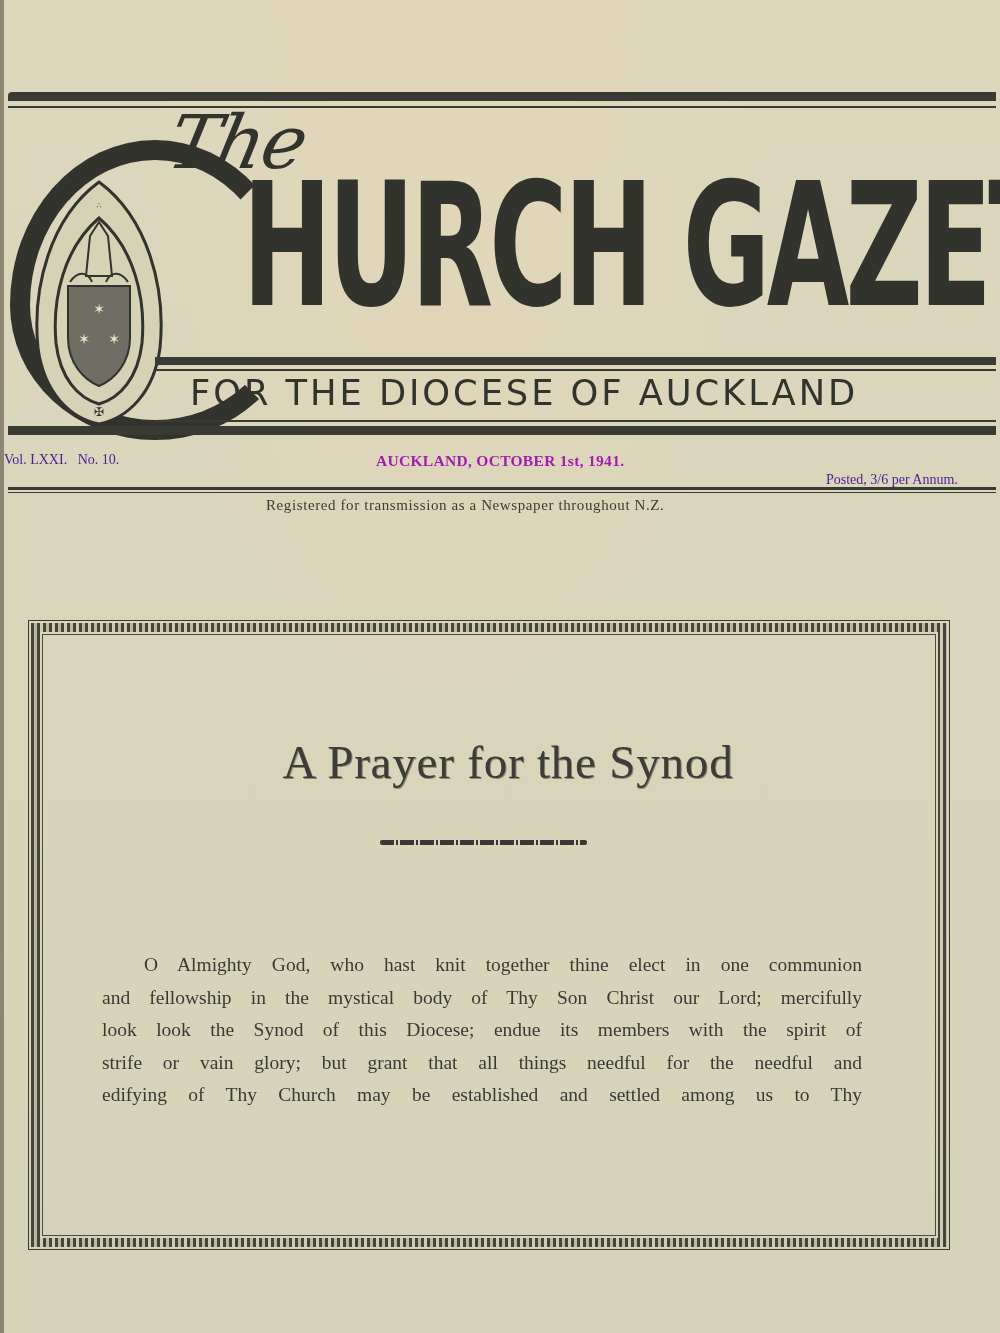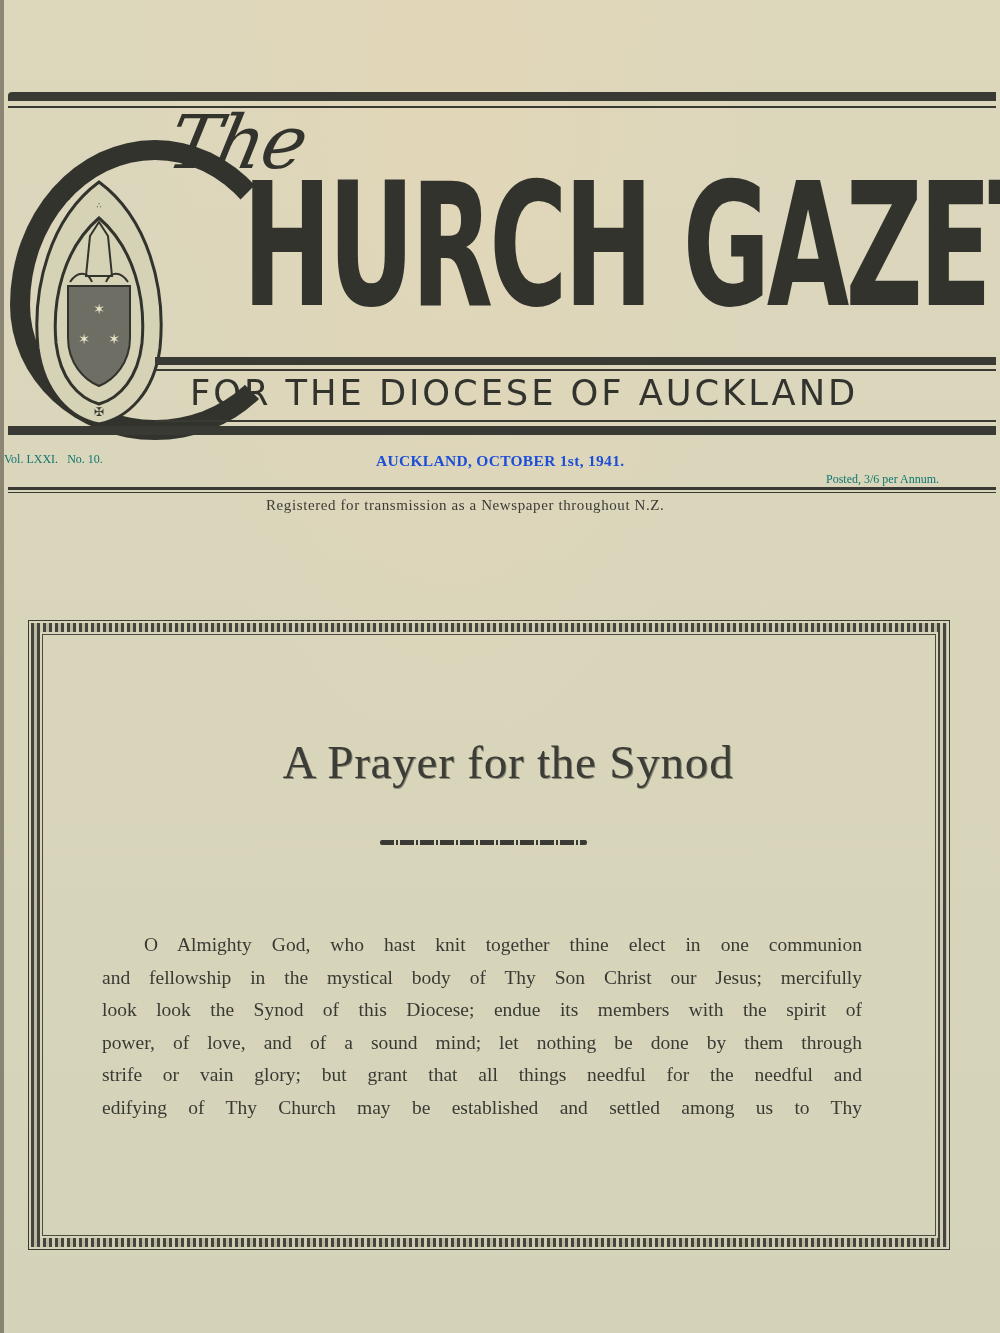--- a/index.html
+++ b/index.html
@@ -49,23 +49,23 @@
     font-family: "DejaVu Sans", sans-serif; font-size: 36px; line-height: 1;
     letter-spacing: 3px; color: #33332e; white-space: nowrap;
     transform: scaleX(0.98); transform-origin: left top;
   }
 
   
   .crest {
     position: absolute; left: 28px; top: 178px; width: 142px; height: 248px;
   }
 
-  .meta-row { position: absolute; top: 452px; font-size: 12px; color: #0f766e; white-space: nowrap; }
+  .meta-row { position: absolute; top: 452px; font-size: 14px; color: #4c1d95; white-space: nowrap; }
   .vol { left: 4px; }
-  .date { left: 376px; font-weight: bold; font-size: 15.5px; letter-spacing: .3px; color: #1d4ed8; }
+  .date { left: 376px; font-weight: bold; font-size: 15.5px; letter-spacing: .3px; color: #a21caf; }
   .price { left: 826px; margin-top: 20px; }
   .registered { position: absolute; top: 497px; left: 266px; font-size: 15px; letter-spacing: .6px; color: #3c3c36; white-space: nowrap; }
 
   
   .frame {
     position: absolute; left: 28px; top: 620px; width: 922px; height: 630px; box-sizing: border-box;
     border: 1px solid #3a3a35;
   }
   .frame-band {
     position: absolute; left: 2px; top: 2px; right: 2px; bottom: 2px;
@@ -83,21 +83,21 @@
     position: absolute; left: 380px; top: 840px; width: 207px; height: 5px;
     background: repeating-linear-gradient(90deg, #3a3a35 0 14px, transparent 14px 16px, #3a3a35 16px 18px, transparent 18px 20px);
     border-radius: 2px;
   }
   .prayer-body {
     position: absolute; left: 102px; top: 929px; width: 760px;
     font-family: "Liberation Serif", serif; font-size: 19.5px; line-height: 32.6px;
     color: #3a3a35; text-align: justify;
   }
   .prayer-body .line { display: block; white-space: nowrap; text-align-last: justify; }
-  .prayer-body .line.first { padding-left: 42px; }
+  .prayer-body .line.first { padding-left: 42px; margin-top: 20px; }
   .prayer-body .line.last { text-align-last: left; }
 </style>
 </head>
 <body>
 
 <div class="spine"></div>
 
 <header>
   <div class="rule r1"></div>
   <div class="rule r2"></div>
@@ -145,18 +145,17 @@
   <div class="frame-band"></div>
   <div class="frame-inner"></div>
 </div>
 
 <h1 class="prayer-title" style="margin:8px;font-weight:normal;">A Prayer for the Synod</h1>
 
 <div class="divider"></div>
 
 <div class="prayer-body">
   <span class="line first">O Almighty God, who hast knit together thine elect  in  one communion</span>
-  <span class="line">and fellowship in the mystical body of Thy Son Christ our Jesus; mercifully</span>
+  <span class="line">and fellowship in the mystical body of Thy Son Christ our Lord; mercifully</span>
   <span class="line">look look the Synod of this Diocese; endue its members with the spirit of</span>
-  <span class="line">power, of love, and of a sound mind; let nothing be done by them through</span>
   <span class="line">strife or vain glory; but grant that all things needful for  the  needful and</span>
   <span class="line">edifying of Thy Church may be established and settled among  us  to  Thy</span>
 </div>
 
 </body></html>

